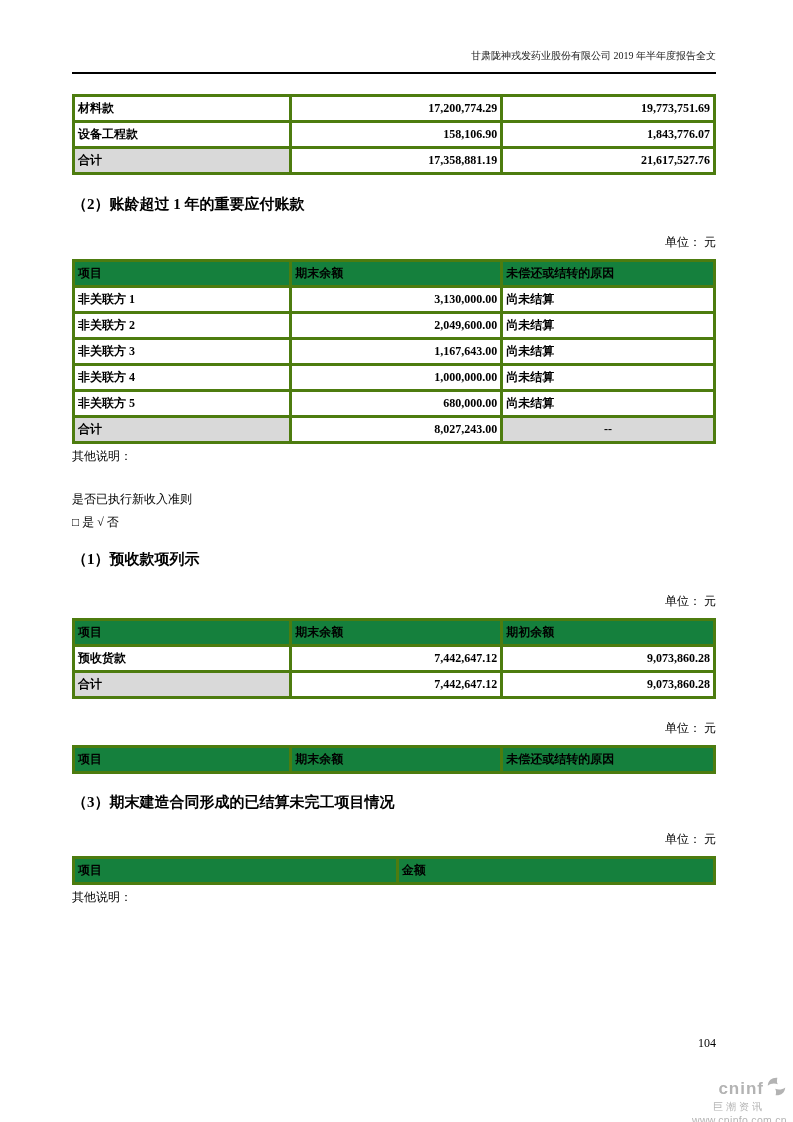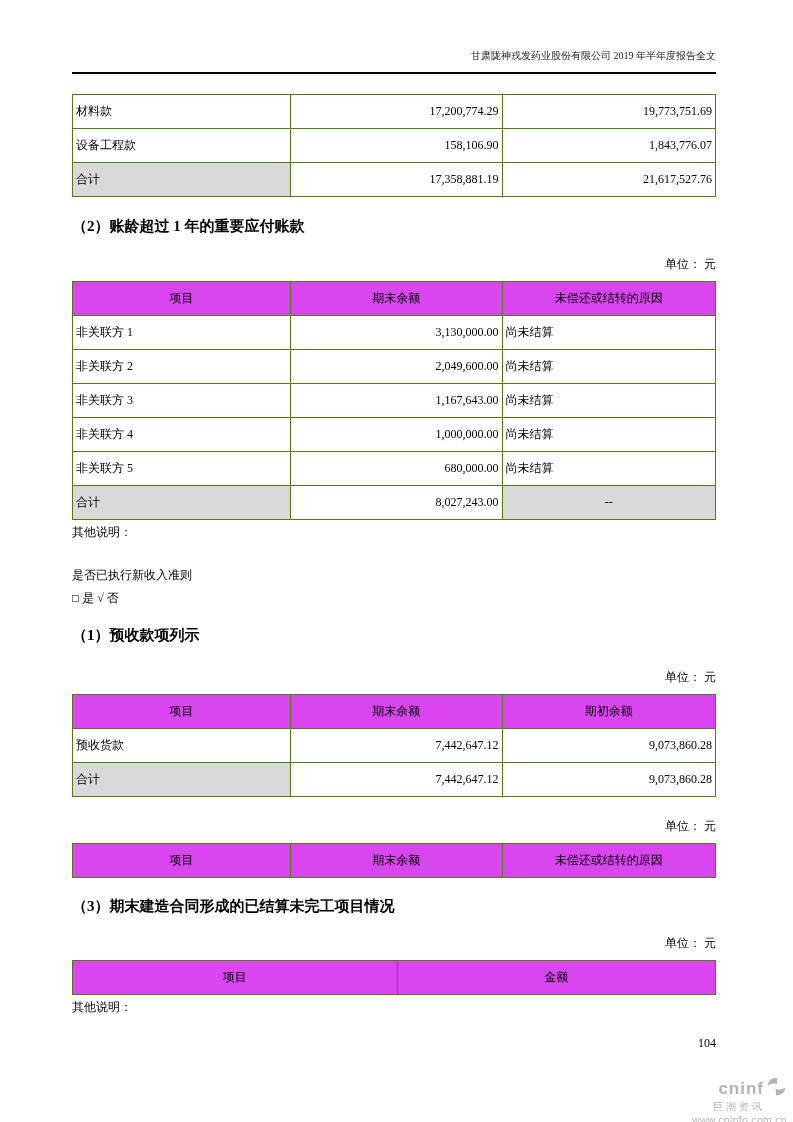--- a/index.html
+++ b/index.html
@@ -31,28 +31,28 @@
   }
 
   
   table.fin-table {
     width: 100%;
     border-collapse: collapse;
     table-layout: fixed;
     font-size: 12px;
   }
   table.fin-table td, table.fin-table th {
-    border: 1px solid #4d7c0f;
+    border: 3px solid #4d7c0f;
     height: 26px;
-    padding: 8px 3px;
-    font-weight: normal;
+    padding: 0 3px;
+    font-weight: bold;
     overflow: hidden;
     white-space: nowrap;
   }
-  th.hdr { background: #d946ef; text-align: center; }
+  th.hdr { background: #15803d; text-align: left; }
   td.gray { background: #d9d9d9; }
   td.c-left { text-align: left; }
   td.c-num { text-align: right; }
   td.c-center { text-align: center; }
 
   .tbl-prev { margin-top: 20px; }
 
   
   .h-sub {
     margin-top: 21px;

